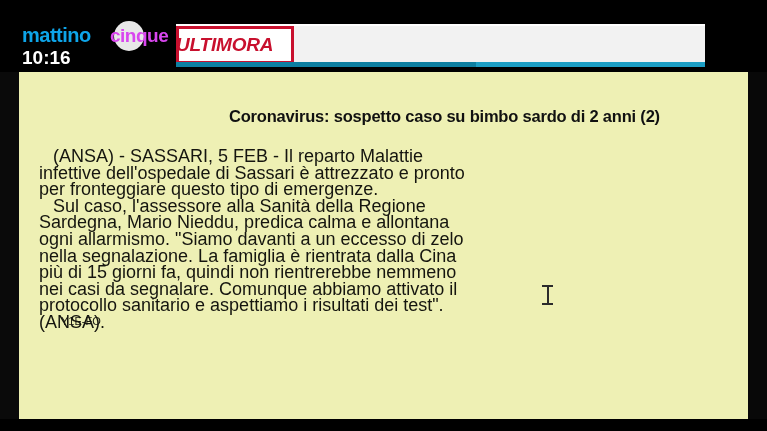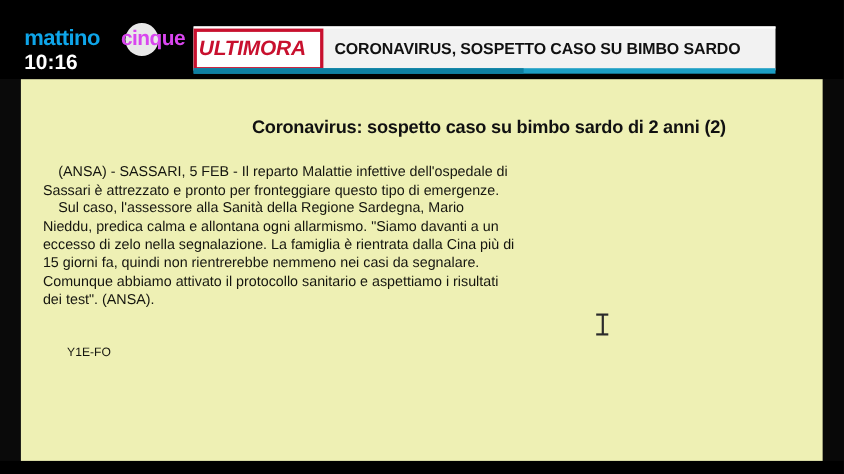--- a/index.html
+++ b/index.html
@@ -86,21 +86,21 @@
     width: 118px;
     height: 38px;
     background: #ffffff;
     box-sizing: border-box;
     border: 3px solid #c8102e;
   }
   .banner-flag-text {
     position: absolute;
     left: 0; top: 8px;
     width: 102px;
-    text-align: right;
+    text-align: left;
     color: #c8102e;
     font-size: 19px;
     font-weight: bold;
     font-style: italic;
     letter-spacing: -0.2px;
   }
   .banner-headline {
     position: absolute;
     left: 128px; top: 11px;
     color: #111111;
@@ -166,21 +166,21 @@
     font-size: 16.5px;
     font-weight: bold;
     letter-spacing: -0.2px;
     white-space: nowrap;
   }
   .doc-body {
     position: absolute;
     left: 20px; top: 76px;
     width: 430px;
     color: #15150f;
-    font-size: 13px;
+    font-size: 18px;
     line-height: 16.6px;
   }
   .doc-body p {
     margin: 0 0 0 0;
     white-space: pre-wrap;
   }
   .doc-para-indent {
     text-indent: 14px;
   }
   .doc-code {
@@ -225,21 +225,20 @@
         <span class="logo-mattino">mattino</span>
         <span class="logo-cinque-circle"></span>
         <span class="logo-cinque">cinque</span>
       </div>
       <span class="clock">10:16</span>
     </div>
 
     <div class="banner">
       <div class="banner-flag"></div>
       <div class="banner-flag-text">ULTIMORA</div>
-      <div class="banner-headline">CORONAVIRUS, SOSPETTO CASO SU BIMBO SARDO</div>
     </div>
     <div class="banner-underline"></div>
     <div class="banner-underline-dark"></div>
   </div>
 
   <div class="page-area">
     <div class="page-left-strip"></div>
 
     <div class="page">
       <div class="doc-title">Coronavirus: sospetto caso su bimbo sardo di 2 anni (2)</div>

